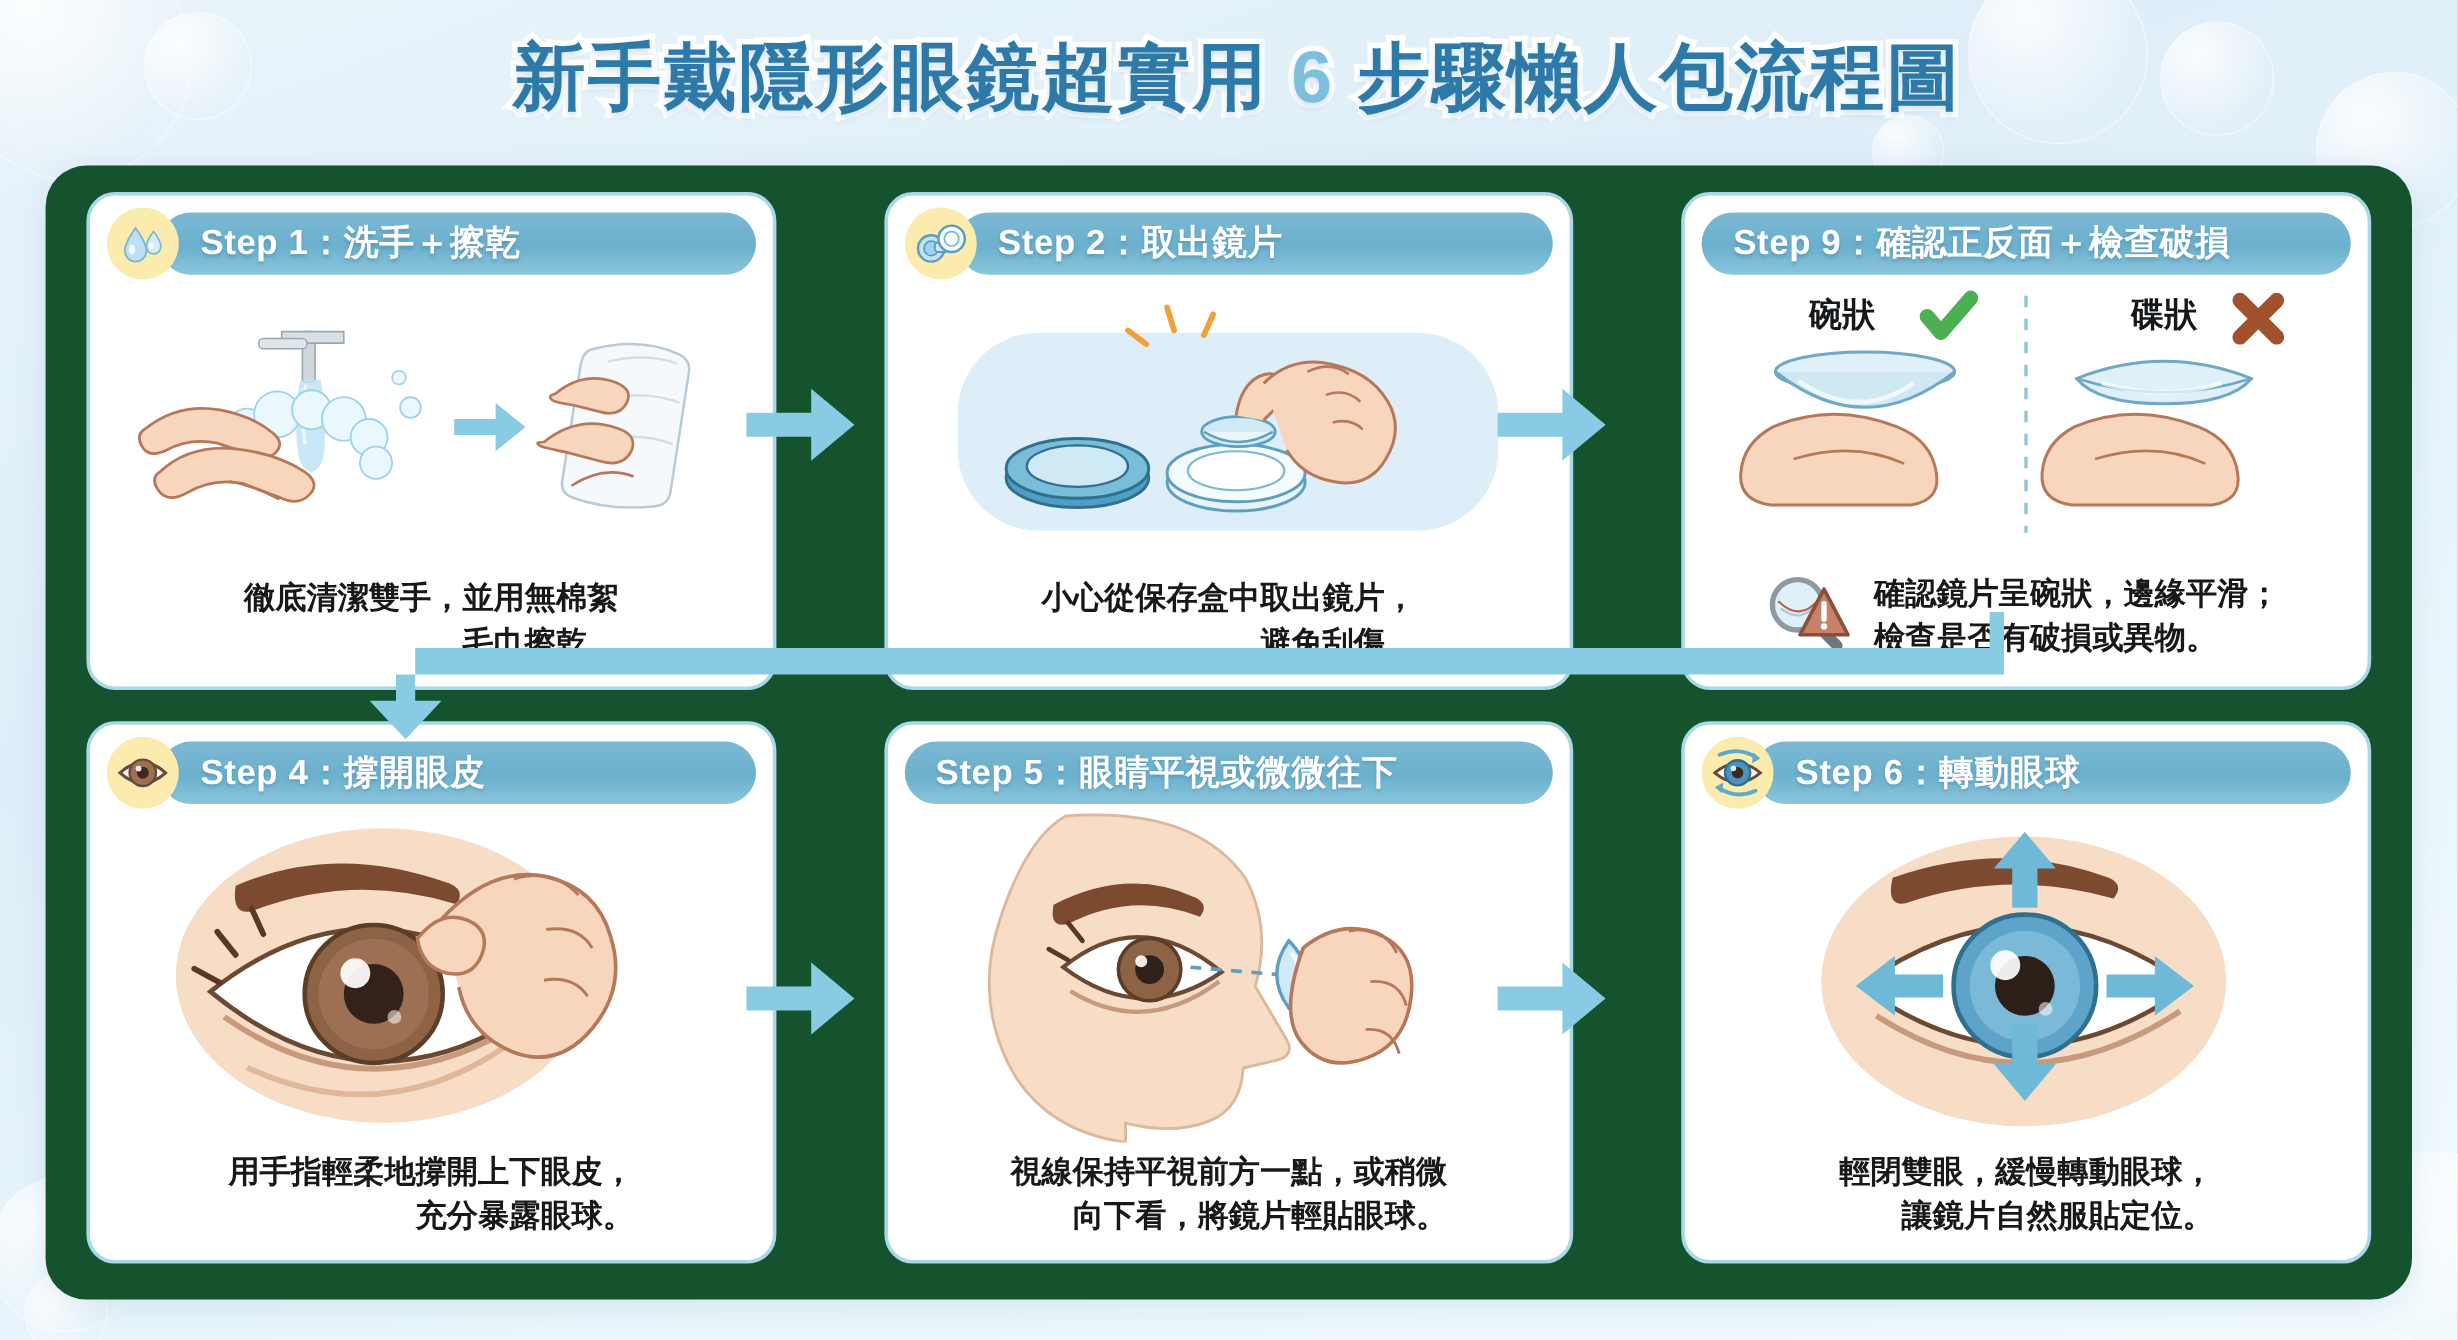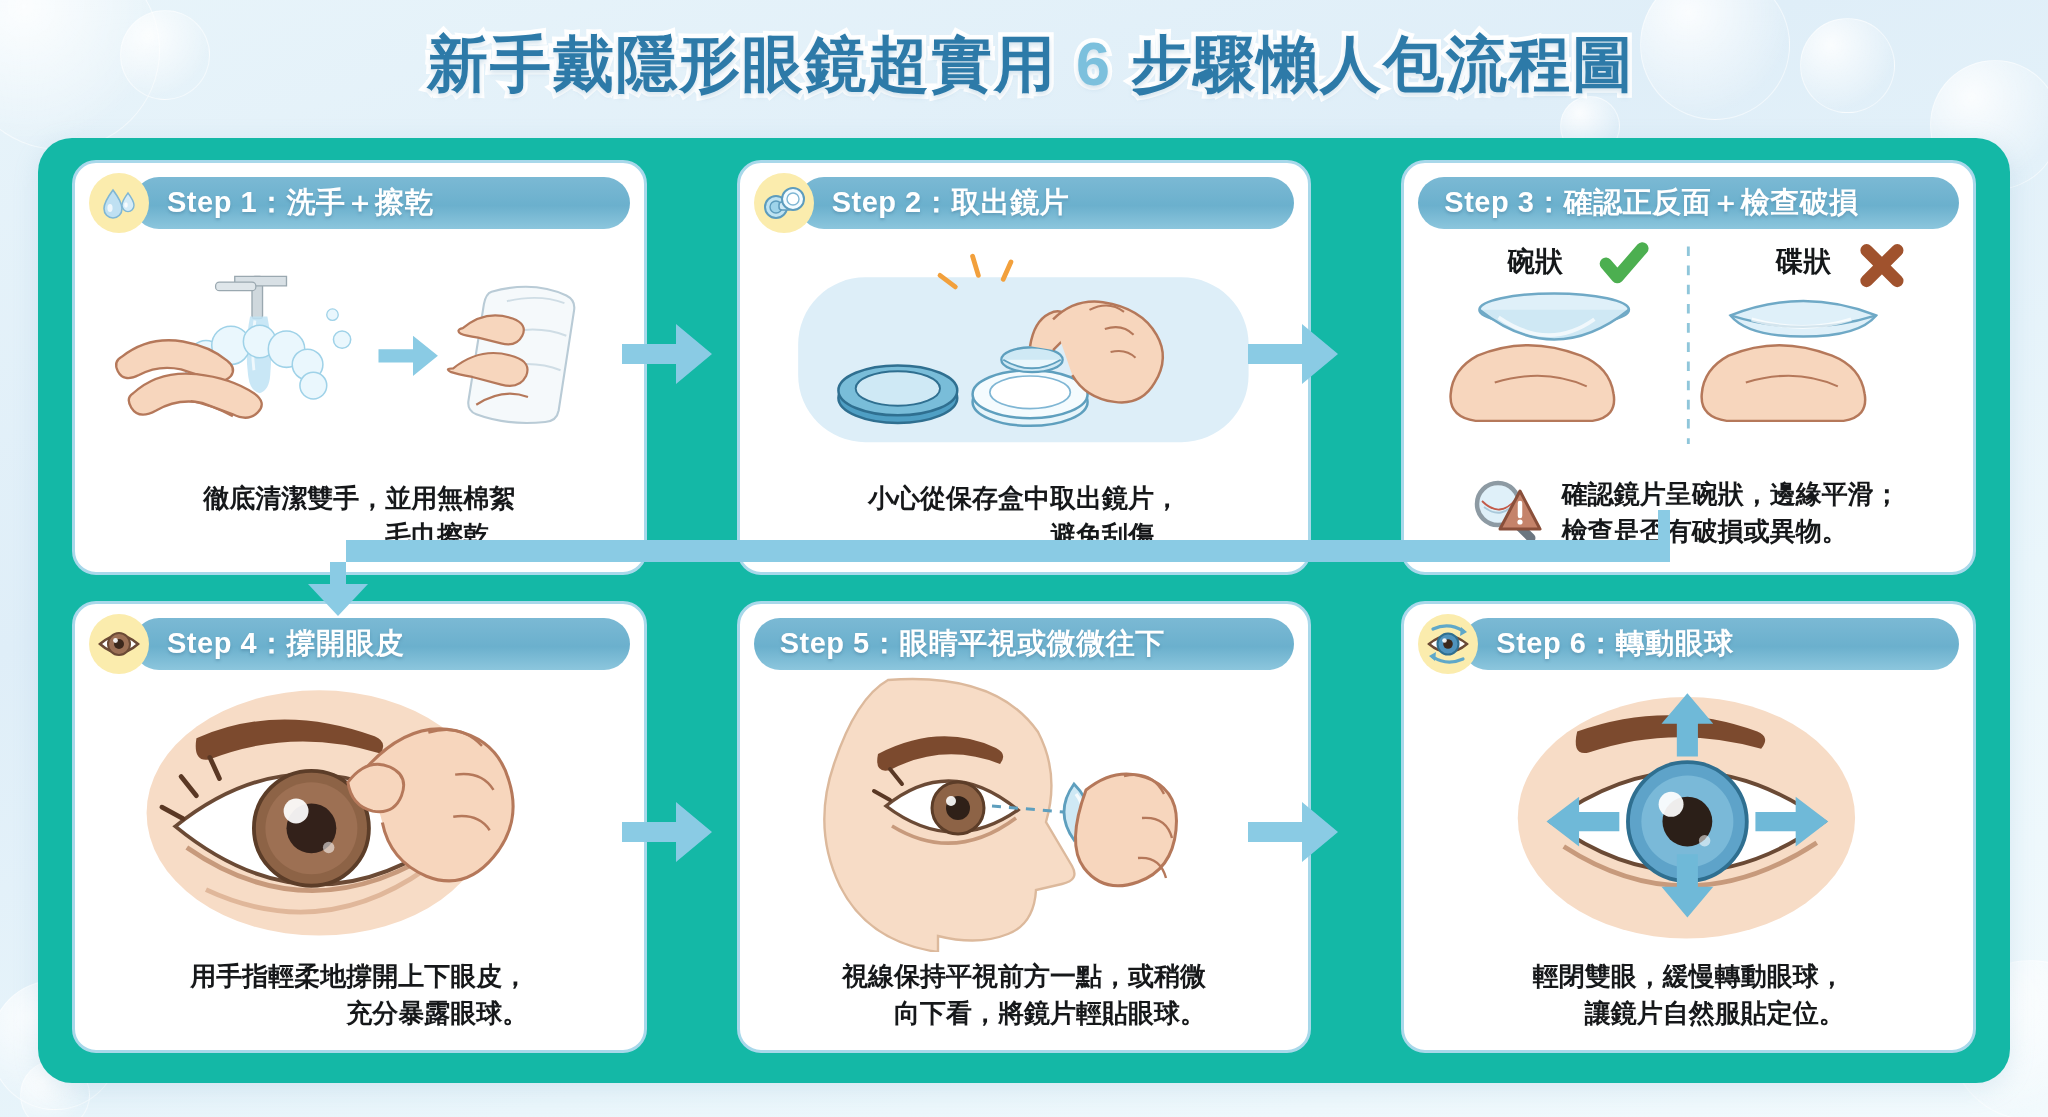--- a/index.html
+++ b/index.html
@@ -44,21 +44,21 @@
     text-shadow: 0 3px 5px rgba(120,170,200,.35);
     white-space: nowrap;
   }
   .title .num { color: #7cc0dd; }
 
   
   .panel {
     position: absolute;
     left: 38px;  top: 138px;
     width: 1972px; height: 945px;
-    background: #14b8a6;
+    background: #14532d;
     border-radius: 34px;
     box-shadow: 0 6px 26px rgba(120,170,200,.20);
     z-index: 2;
   }
 
   .grid {
     position: absolute;
     inset: 0;
     padding: 22px 34px 30px 34px;
     display: grid;
@@ -272,21 +272,21 @@
           <path d="M370 104 q16 -4 26 6" stroke="#b5785a" stroke-width="2.2" fill="none"></path>
         </svg>
       </div>
 
       <div class="caption">小心從保存盒中取出鏡片，
 避免刮傷。</div>
     </div>
 
     <div class="card">
       <div class="header">
-        <div class="hdr-bar no-icon">Step 3：確認正反面＋檢查破損</div>
+        <div class="hdr-bar no-icon">Step 9：確認正反面＋檢查破損</div>
       </div>
 
       <div class="art">
         <svg viewBox="0 0 560 230" width="560" height="230" role="img">
 
           <line x1="280" y1="8" x2="280" y2="214" stroke="#8fc6da" stroke-width="3" stroke-dasharray="10 10"></line>
 
           <text x="120" y="34" font-family="Liberation Sans, sans-serif" font-size="29" font-weight="700" fill="#15181a" text-anchor="middle">碗狀</text>
           <g>
             <path d="M194 26 l12 14 l26 -30" stroke="#4caf50" stroke-width="13" fill="none" stroke-linecap="round" stroke-linejoin="round"></path>

